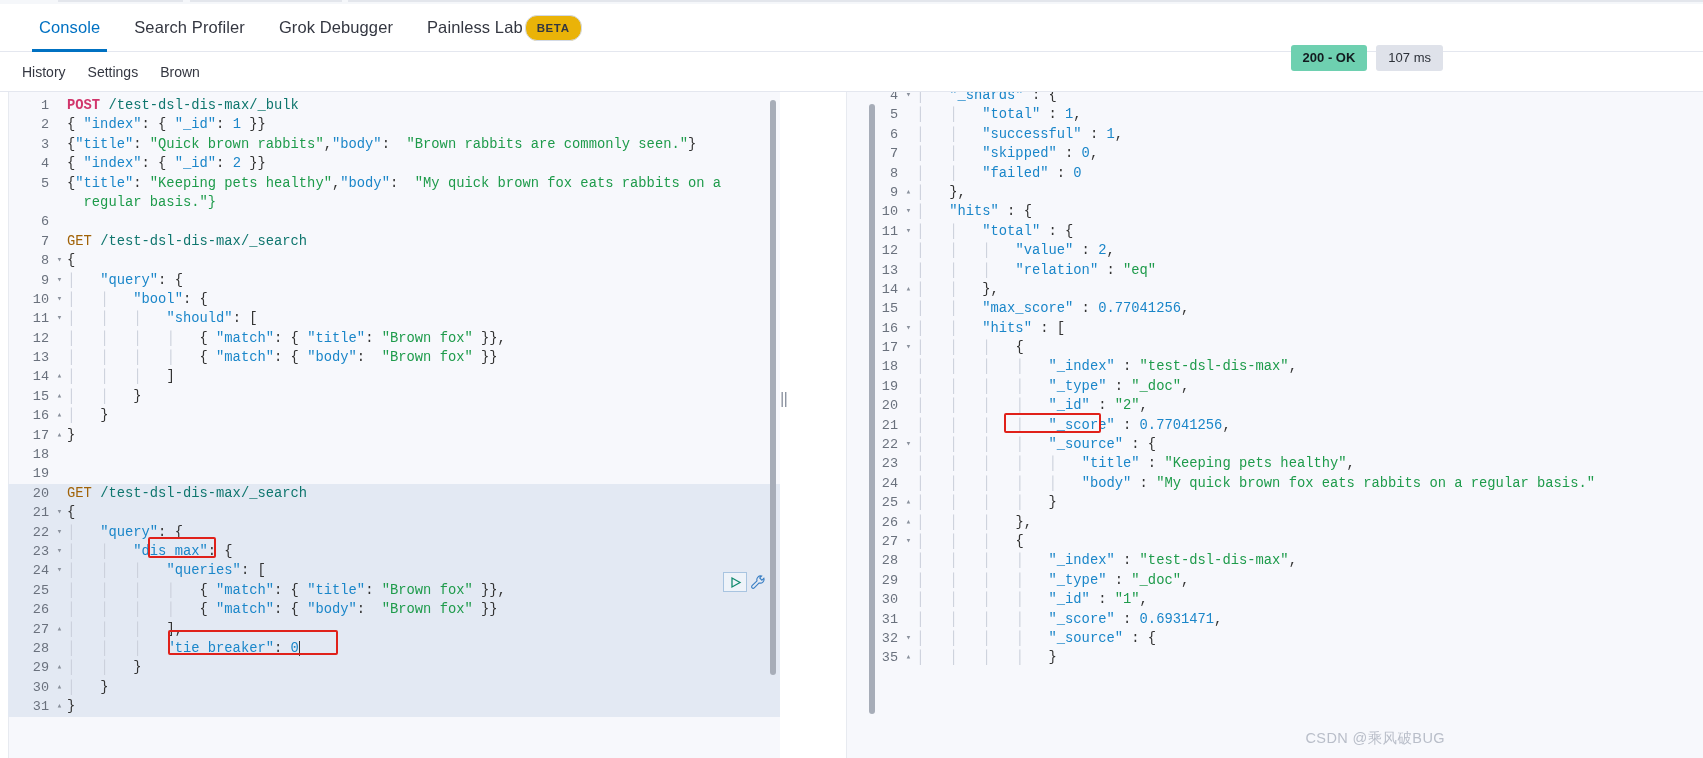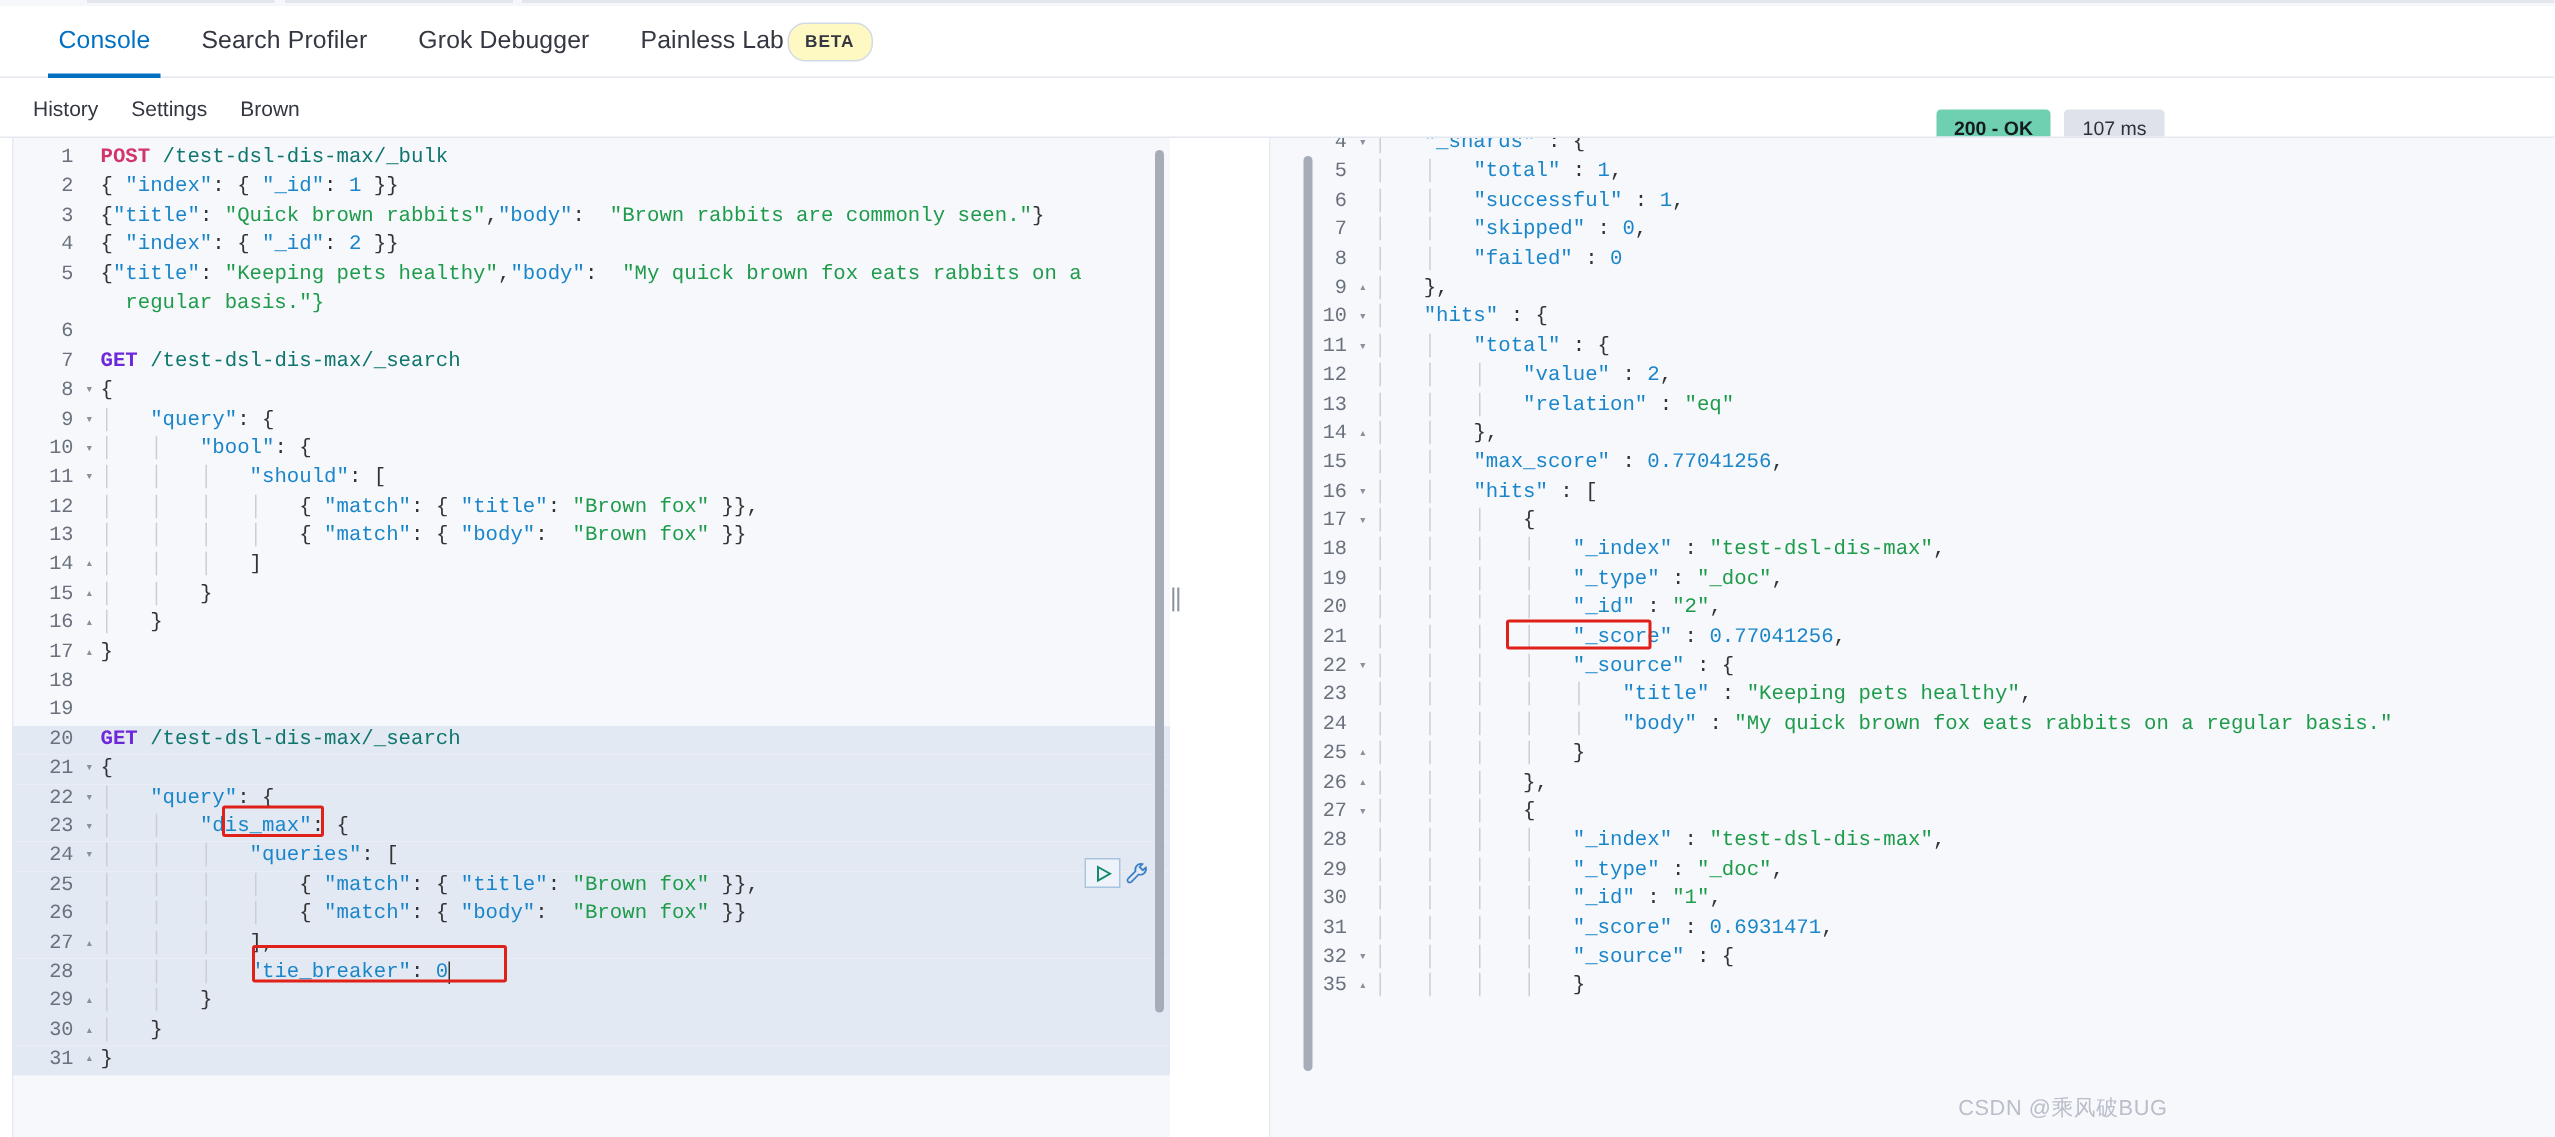--- a/index.html
+++ b/index.html
@@ -28,33 +28,33 @@
   }
   .tab.active { color: #0071c2; }
   .tab.active::after {
     content:""; position:absolute; left:10px; right:10px; bottom:0; height:2.5px; background:#0071c2;
   }
   .beta-badge {
     display:inline-flex; align-items:center; justify-content:center;
     height:23px; padding:12px 11px; margin-left: 2px;
     border:1px solid #d3dae6; border-radius:12px;
     font-size:11.5px; font-weight:bold; letter-spacing:.6px; color:#343741;
-    background:#fef9c3;
+    background:#eab308;
   }
 
   
   .subbar {
     position:absolute; left:0; top:53px; width:1703px; height:38px;
     background:#fff; display:flex; align-items:center; padding-left:22px;
   }
   .subbar-link {
     font-size:14px; color:#343741; margin-right:22px; cursor:pointer;
   }
   .status-wrap {
-    position:absolute; right:16px; top:67px; height:38px;
+    position:absolute; right:16px; top:39px; height:38px;
     display:flex; align-items:center; gap:9px;
   }
   .status-ok {
     background:#6ed0b0; color:#131b1f; font-size:13px; font-weight:bold;
     padding:4px 12px; border-radius:3px; line-height:1.35;
   }
   .status-time {
     background:#dfe2ea; color:#2c3038; font-size:13px;
     padding:4px 12px; border-radius:3px; line-height:1.35;
   }
@@ -81,21 +81,21 @@
     width:9px; min-width:9px; text-align:center; color:#8a919c; font-size:9px;
     line-height:19.4px; user-select:none;
   }
   .txt { font-size:13.8px; line-height:19.4px; color:#333; padding-left:3px; }
 
   
   .pane-right .ln { width:58px; min-width:58px; }
 
   
   .m-post { color:#d1356b; font-weight:600; }
-  .m-get  { color:#6d28d9; font-weight:700; }
+  .m-get  { color:#a16207; font-weight:400; }
   .url    { color:#0f766e; }
   .key    { color:#1a86c9; }
   .str    { color:#1e9b4b; }
   .num    { color:#1a86c9; }
   .punc   { color:#333; }
   .guide  { color:#c9ced9; }
 
   
   .row.hl { background:#e3e9f3; }
 

